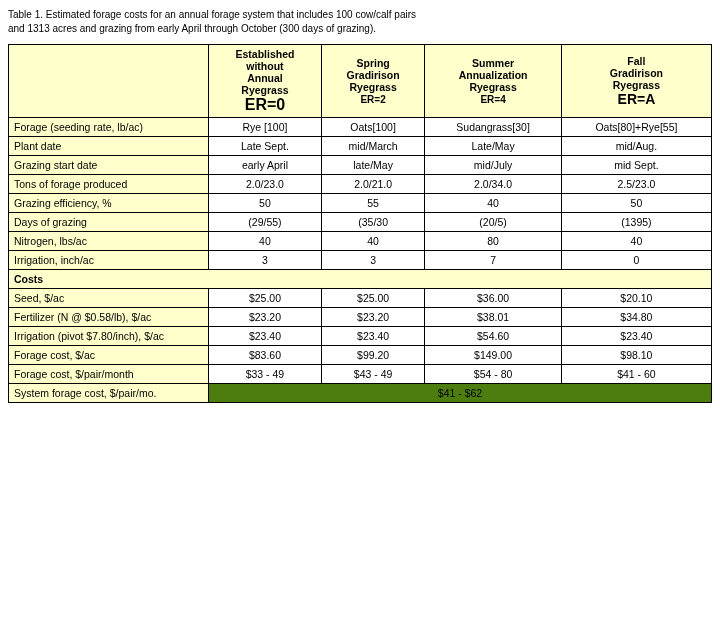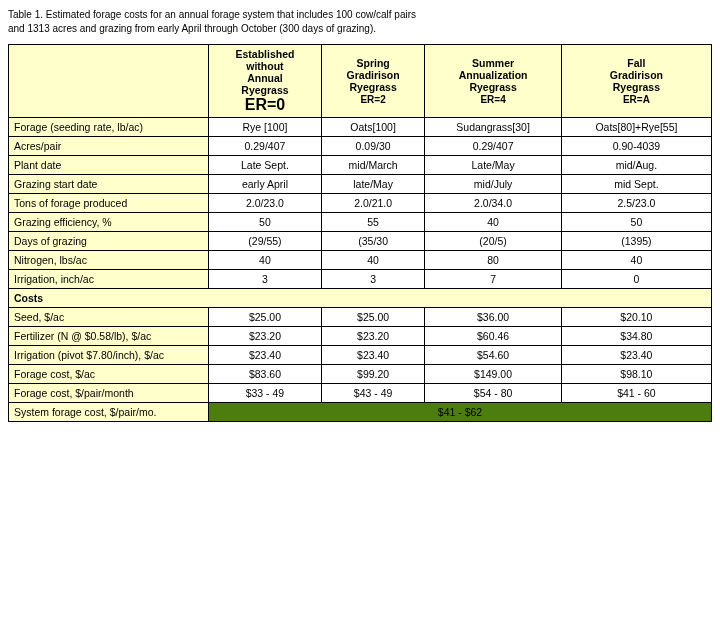--- a/index.html
+++ b/index.html
@@ -66,38 +66,31 @@
       <th class="col-header">
         Established<br>without<br>Annual<br>Ryegrass<br><span style="font-size:16px;">ER=0</span>
       </th>
       <th class="col-header">
         Spring<br>Gradirison<br>Ryegrass<br><span style="font-size:10px;">ER=2</span>
       </th>
       <th class="col-header">
         Summer<br>Annualization<br>Ryegrass<br><span style="font-size:10px;">ER=4</span>
       </th>
       <th class="col-header">
-        Fall<br>Gradirison<br>Ryegrass<br><span style="font-size:10px;text-align:center;">ER=A</span>
+        Fall<br>Gradirison<br>Ryegrass<br><span style="font-size:14px;text-align:center;">ER=A</span>
       </th>
     </tr>
   </thead>
   <tbody id="table-body">
   <tr>
         <td class="row-label">Forage (seeding rate, lb/ac)</td>
         <td>Rye [100]</td>
         <td>Oats[100]</td>
         <td>Sudangrass[30]</td>
         <td>Oats[80]+Rye[55]</td>
-      </tr>
-      <tr>
-        <td class="row-label">Acres/pair</td>
-        <td>0.29/407</td>
-        <td>0.09/30</td>
-        <td>0.29/407</td>
-        <td>0.90-4039</td>
       </tr>
       <tr>
         <td class="row-label">Plant date</td>
         <td>Late Sept.</td>
         <td>mid/March</td>
         <td>Late/May</td>
         <td>mid/Aug.</td>
       </tr>
       <tr>
         <td class="row-label">Grazing start date</td>
@@ -148,21 +141,21 @@
         <td class="row-label">Seed, $/ac</td>
         <td>$25.00</td>
         <td>$25.00</td>
         <td>$36.00</td>
         <td>$20.10</td>
       </tr>
       <tr>
         <td class="row-label">Fertilizer (N @ $0.58/lb), $/ac</td>
         <td>$23.20</td>
         <td>$23.20</td>
-        <td>$60.46</td>
+        <td>$38.01</td>
         <td>$34.80</td>
       </tr>
       <tr>
         <td class="row-label">Irrigation (pivot $7.80/inch), $/ac</td>
         <td>$23.40</td>
         <td>$23.40</td>
         <td>$54.60</td>
         <td>$23.40</td>
       </tr>
       <tr>

